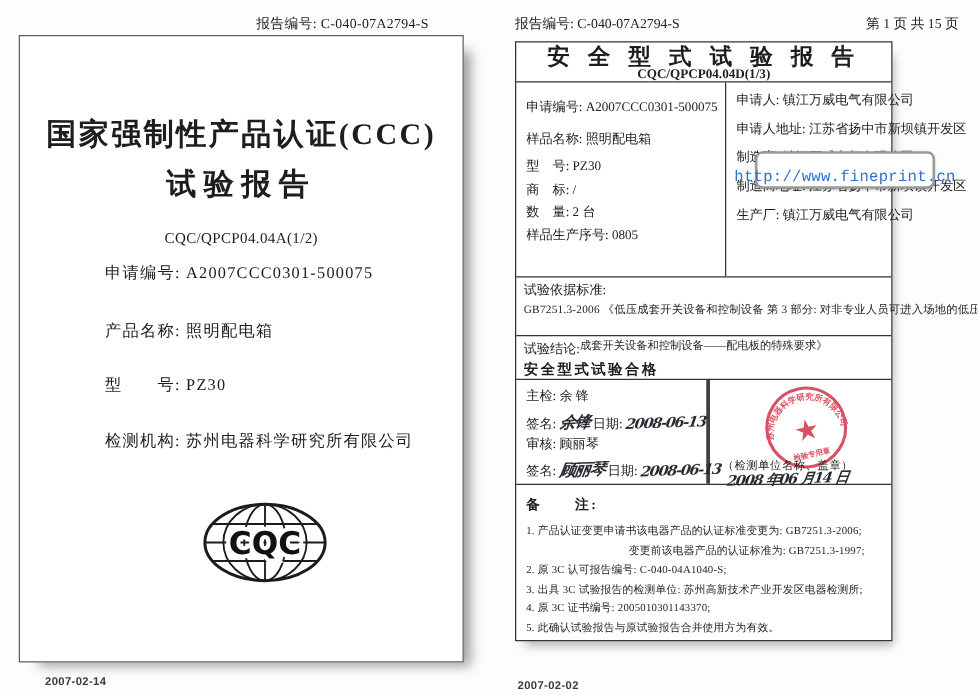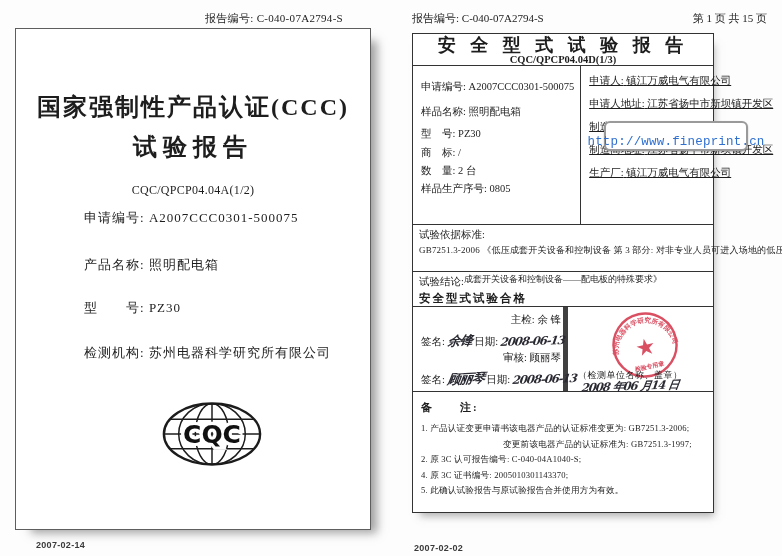--- a/index.html
+++ b/index.html
@@ -36,35 +36,35 @@
     position:absolute;left:412px;top:33px;width:302px;height:480px;
     background:#fff;border:1.6px solid #333;box-sizing:border-box;
     box-shadow:4px 7px 8px -4px rgba(110,110,110,0.55);
     display:flex;flex-direction:column;
   }
   .rp-titleblock{height:31px;border-bottom:1px solid #333;text-align:center;}
   .rp-title{font-size:18px;font-weight:bold;letter-spacing:5px;line-height:20px;margin-top:1px;}
   .rp-doccode{font-size:10.5px;font-weight:bold;line-height:10px;}
   .rp-info{height:159px;display:flex;border-bottom:1px solid #333;box-sizing:border-box;}
   .rp-info-left{width:183px;border-right:1px solid #333;box-sizing:border-box;padding:14px 6px 0 8px;}
-  .rp-info-right{flex:1;padding:8px 4px 0 8px;text-decoration:underline;}
+  .rp-info-right{flex:1;padding:8px 4px 0 8px;}
   .rp-info-left .row{font-size:10.5px;line-height:13px;}
   .rp-info-left .r0{margin-bottom:12px}.rp-info-left .r1{margin-bottom:9px}
   .rp-info-left .r2{margin-bottom:6px}.rp-info-left .r3{margin-bottom:5px}
   .rp-info-left .r4{margin-bottom:5px}
   .rp-info-right .row{font-size:10.5px;line-height:13px;margin-bottom:10px;}
   .rp-standard{height:47px;border-bottom:1px solid #333;box-sizing:border-box;padding:3px 6px 0 6px;}
   .rp-standard .lbl-line{font-size:10.5px;}
   .rp-standard .std1{font-size:9px;margin-top:2px;letter-spacing:.2px;}
   .rp-standard .std2{font-size:9px;text-align:center;margin-top:16px;}
   .rp-conclusion{height:35px;border-bottom:1px solid #333;box-sizing:border-box;padding:3px 6px 0 6px;}
   .rp-conclusion .lbl-line{font-size:10.5px;}
   .rp-conclusion .concl{font-size:11.5px;font-weight:bold;text-align:left;margin-top:2px;letter-spacing:2px;}
   .rp-sign{height:85px;display:flex;border-bottom:1px solid #333;box-sizing:border-box;}
-  .rp-sign-left{width:155px;border-right:5px solid #404040;box-sizing:border-box;padding:6px 2px 0 8px;text-align:right;}
+  .rp-sign-left{width:155px;border-right:3px solid #404040;box-sizing:border-box;padding:6px 2px 0 8px;}
   .rp-sign-left .row{font-size:10.5px;height:19px;white-space:nowrap;}
   .rp-sign-right{flex:1;position:relative;}
   .stamp{position:absolute;left:42px;top:3px;width:70px;height:70px;transform:rotate(-12deg);opacity:.88;}
   .stamp-caption{position:absolute;left:10px;top:62px;font-size:9px;letter-spacing:.5px;}
   .stamp-date{position:absolute;left:14px;top:72px;font-size:11px;}
   .rp-notes{flex:1;padding:8px 6px 0 8px;}
   .rp-notes .notes-title{font-size:11px;font-weight:bold;letter-spacing:2px;margin-bottom:8px;}
   .rp-notes .note{font-size:8.6px;line-height:10px;margin-bottom:5.5px;letter-spacing:.2px;}
   .rp-notes .note-indent{padding-left:82px;}
   
@@ -210,20 +210,21 @@
           <span class="hand hand-sm">2008 年06 月14 日</span>
         </div>
       </div>
     </div>
 
     <div class="rp-notes">
       <div class="notes-title">备　　注:</div>
       <div class="note nowrap">1. 产品认证变更申请书该电器产品的认证标准变更为: GB7251.3-2006;</div>
       <div class="note note-indent nowrap">变更前该电器产品的认证标准为: GB7251.3-1997;</div>
       <div class="note nowrap">2. 原 3C 认可报告编号: C-040-04A1040-S;</div>
+      <div class="note nowrap">3. 出具 3C 试验报告的检测单位: 苏州高新技术产业开发区电器检测所;</div>
       <div class="note nowrap">4. 原 3C 证书编号: 2005010301143370;</div>
       <div class="note nowrap">5. 此确认试验报告与原试验报告合并使用方为有效。</div>
     </div>
   </div>
 
   <div class="footer-date fd-right">2007-02-02</div>
 
   <div class="watermark">
     <span>http://www.fineprint.cn</span>
   </div>

